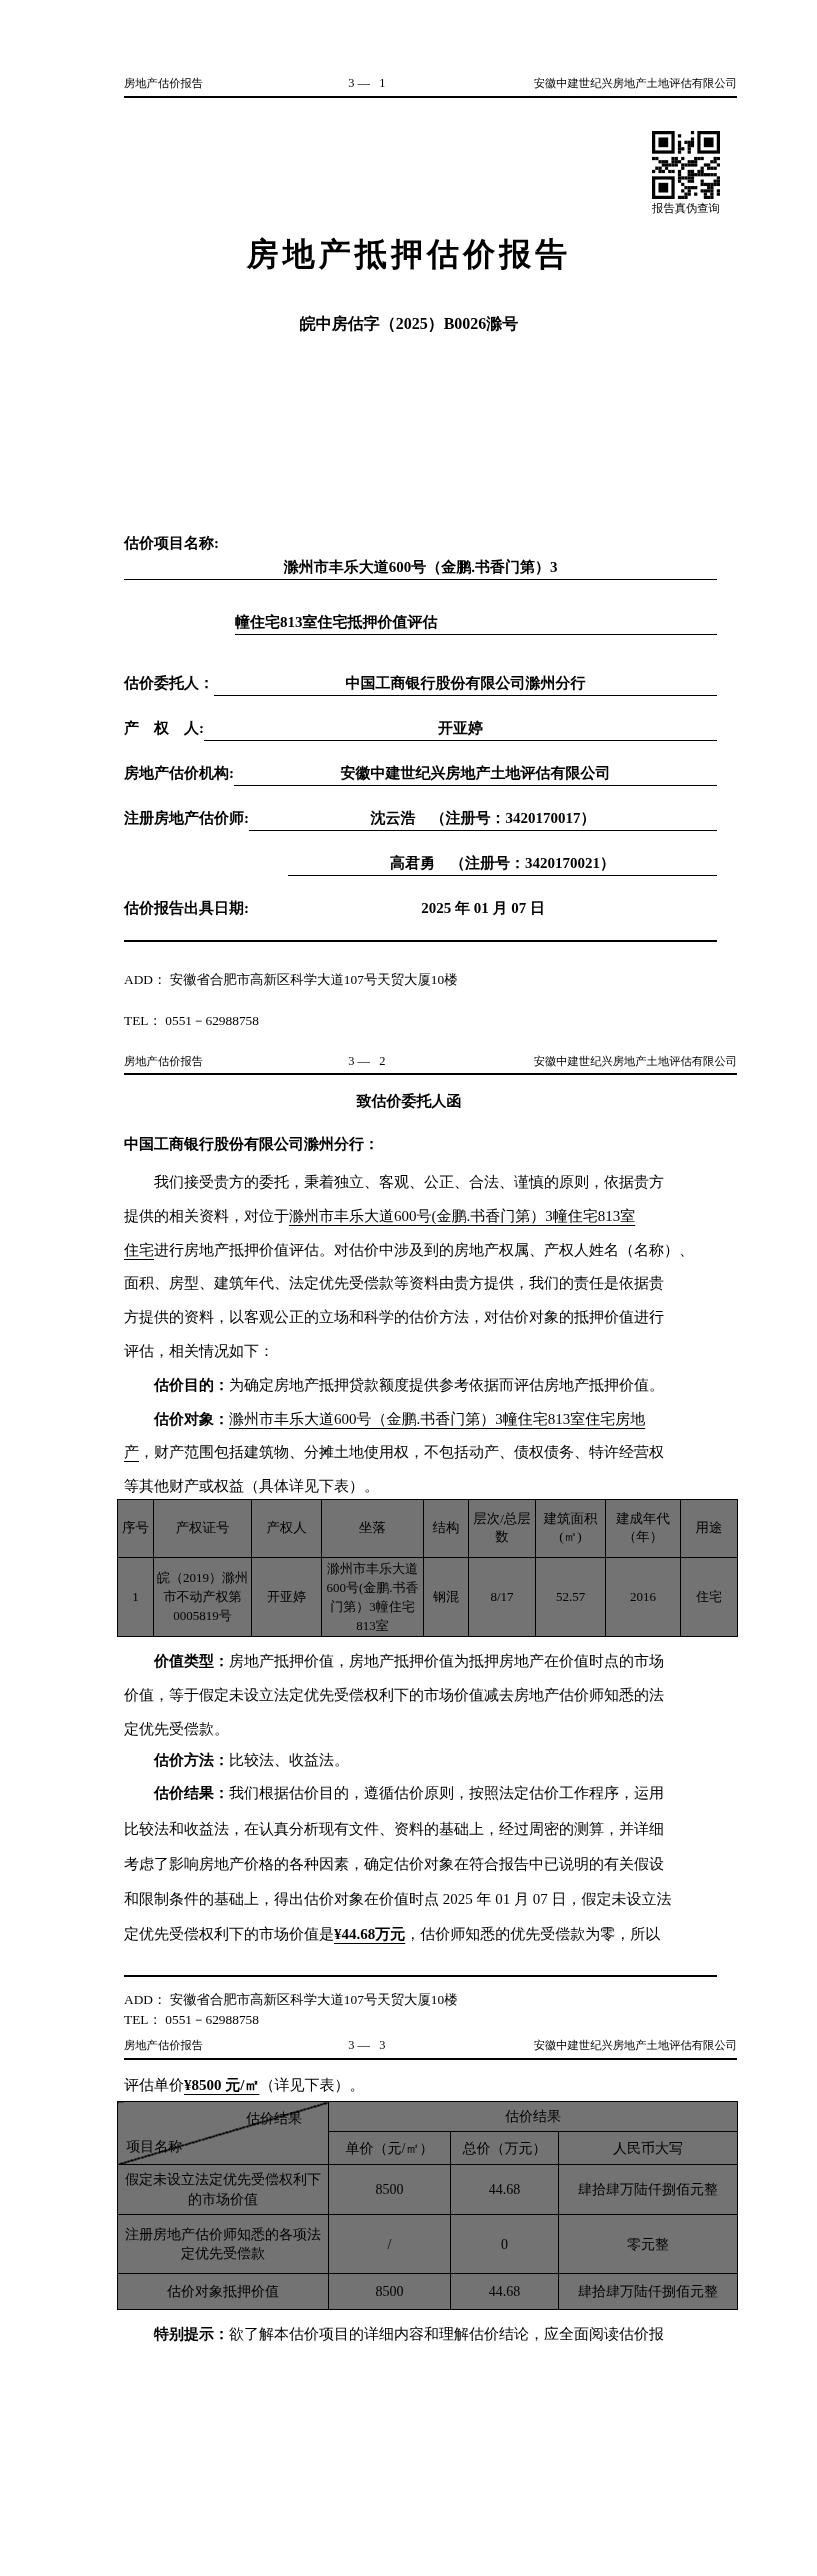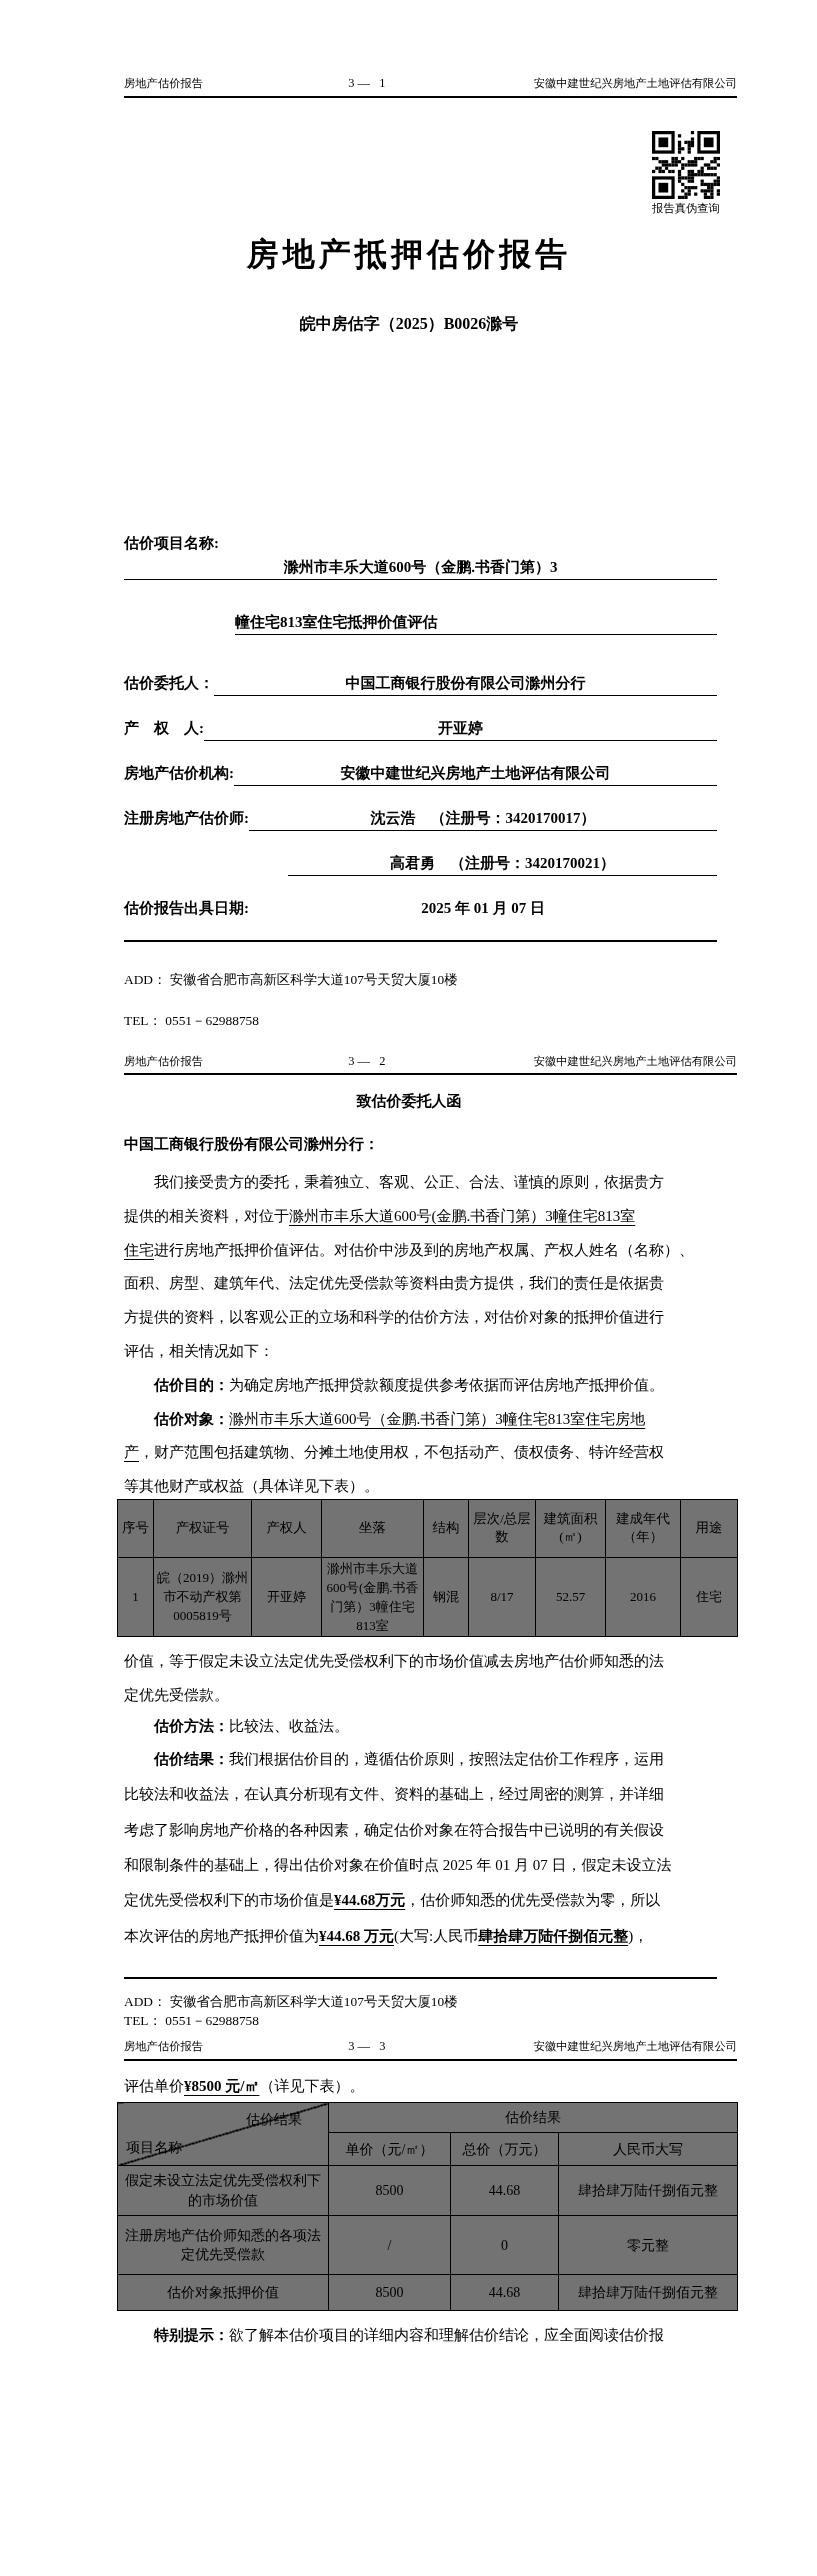--- a/index.html
+++ b/index.html
@@ -342,31 +342,31 @@
     <td>8/17</td>
     <td>52.57</td>
     <td>2016</td>
     <td>住宅</td>
   </tr>
 </tbody>
   </table>
 
 <div class="letter-body">
 
+  <div class="bline gap24 indent"><span class="b">价值类型：</span><span>房地产抵押价值，房地产抵押价值为抵押房地产在价值时点的市场</span></div>
   <div class="bline">价值，等于假定未设立法定优先受偿权利下的市场价值减去房地产估价师知悉的法</div>
   <div class="bline">定优先受偿款。</div>
 
   <div class="bline gap15 indent"><span class="b">估价方法：</span><span>比较法、收益法。</span></div>
 
   <div class="bline gap17 indent"><span class="b">估价结果：</span><span>我们根据估价目的，遵循估价原则，按照法定估价工作程序，运用</span></div>
   <div class="bline bline-loose">比较法和收益法，在认真分析现有文件、资料的基础上，经过周密的测算，并详细</div>
   <div class="bline bline-loose">考虑了影响房地产价格的各种因素，确定估价对象在符合报告中已说明的有关假设</div>
   <div class="bline bline-loose">和限制条件的基础上，得出估价对象在价值时点 2025 年 01 月 07 日，假定未设立法</div>
   <div class="bline bline-loose"><span>定优先受偿权利下的市场价值是</span><span class="u b">¥44.68万元</span><span>，估价师知悉的优先受偿款为零，所以</span></div>
-  <div class="bline bline-loose"><span>本次评估的房地产抵押价值为</span><span class="u b">¥44.68 万元</span><span>(大写:人民币</span><span class="u b">肆拾肆万陆仟捌佰元整</span><span>)，</span></div>
 </div>
 
 <div class="page-footer footer-tight ftr2">
   <div class="f-line">ADD： 安徽省合肥市高新区科学大道107号天贸大厦10楼</div>
   <div class="f-line">TEL： 0551－62988758</div>
 </div>
 
 <div class="page-header hdr3">
   <span>房地产估价报告</span>
   <span class="ph-center">3—  3</span>

